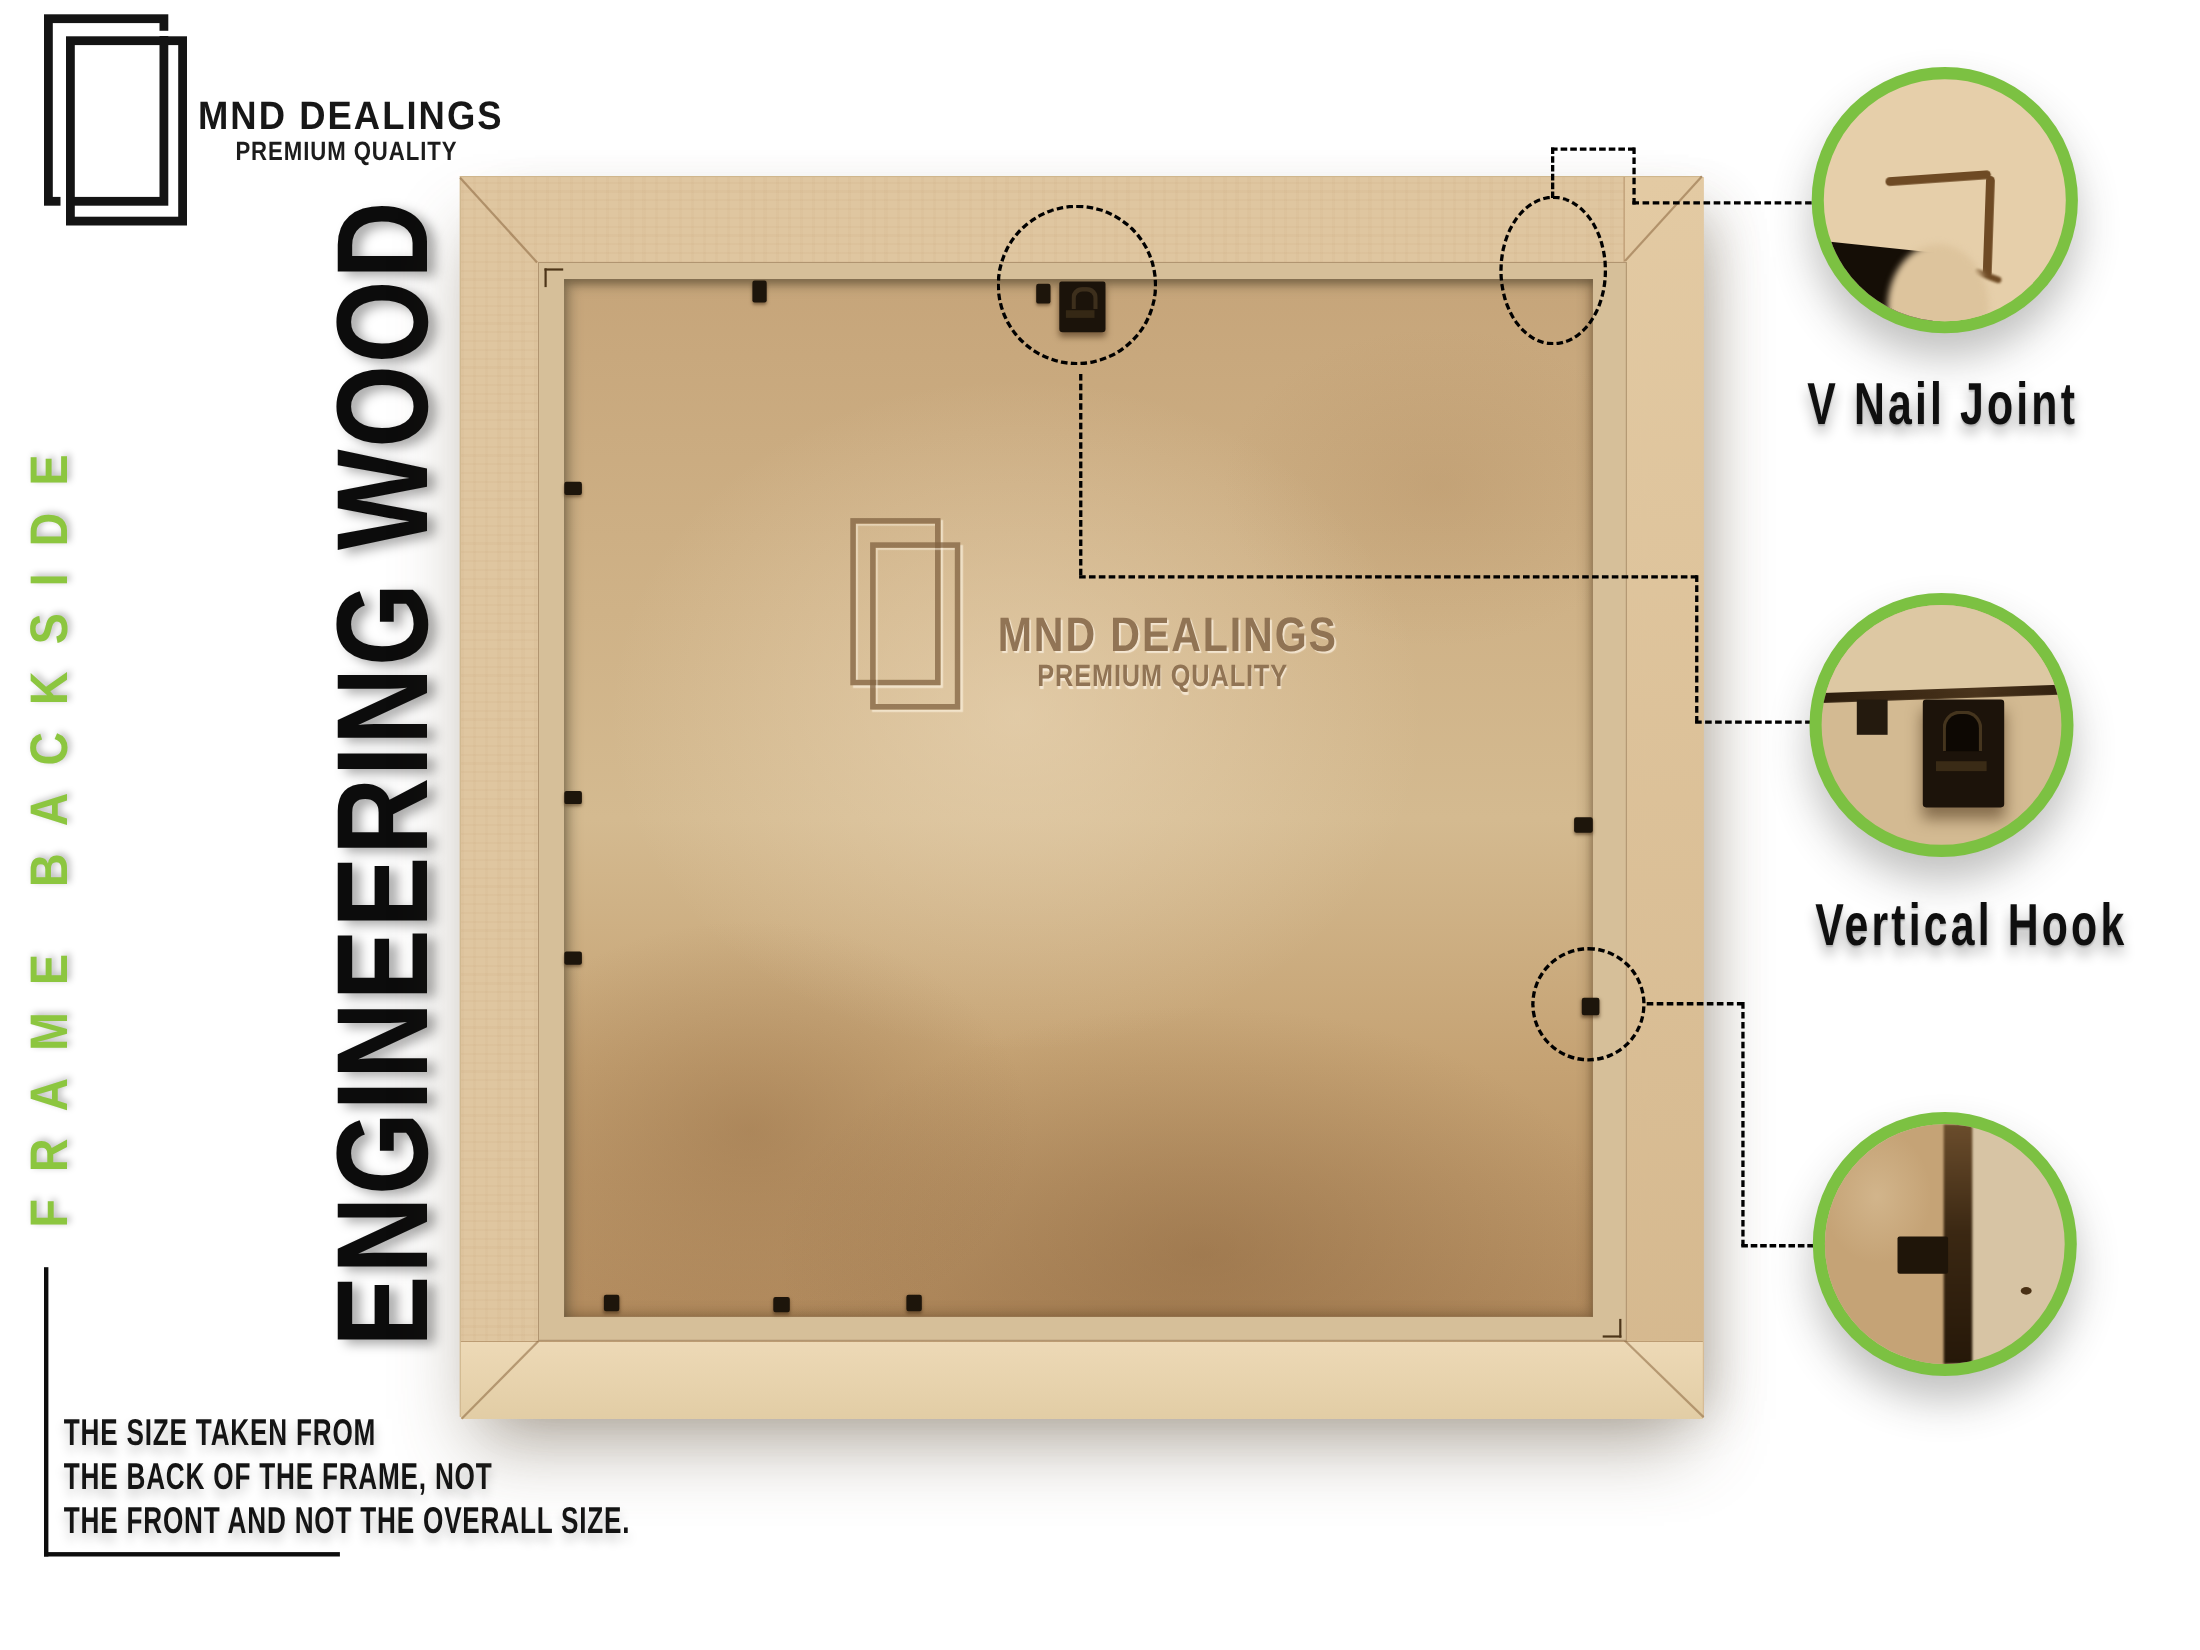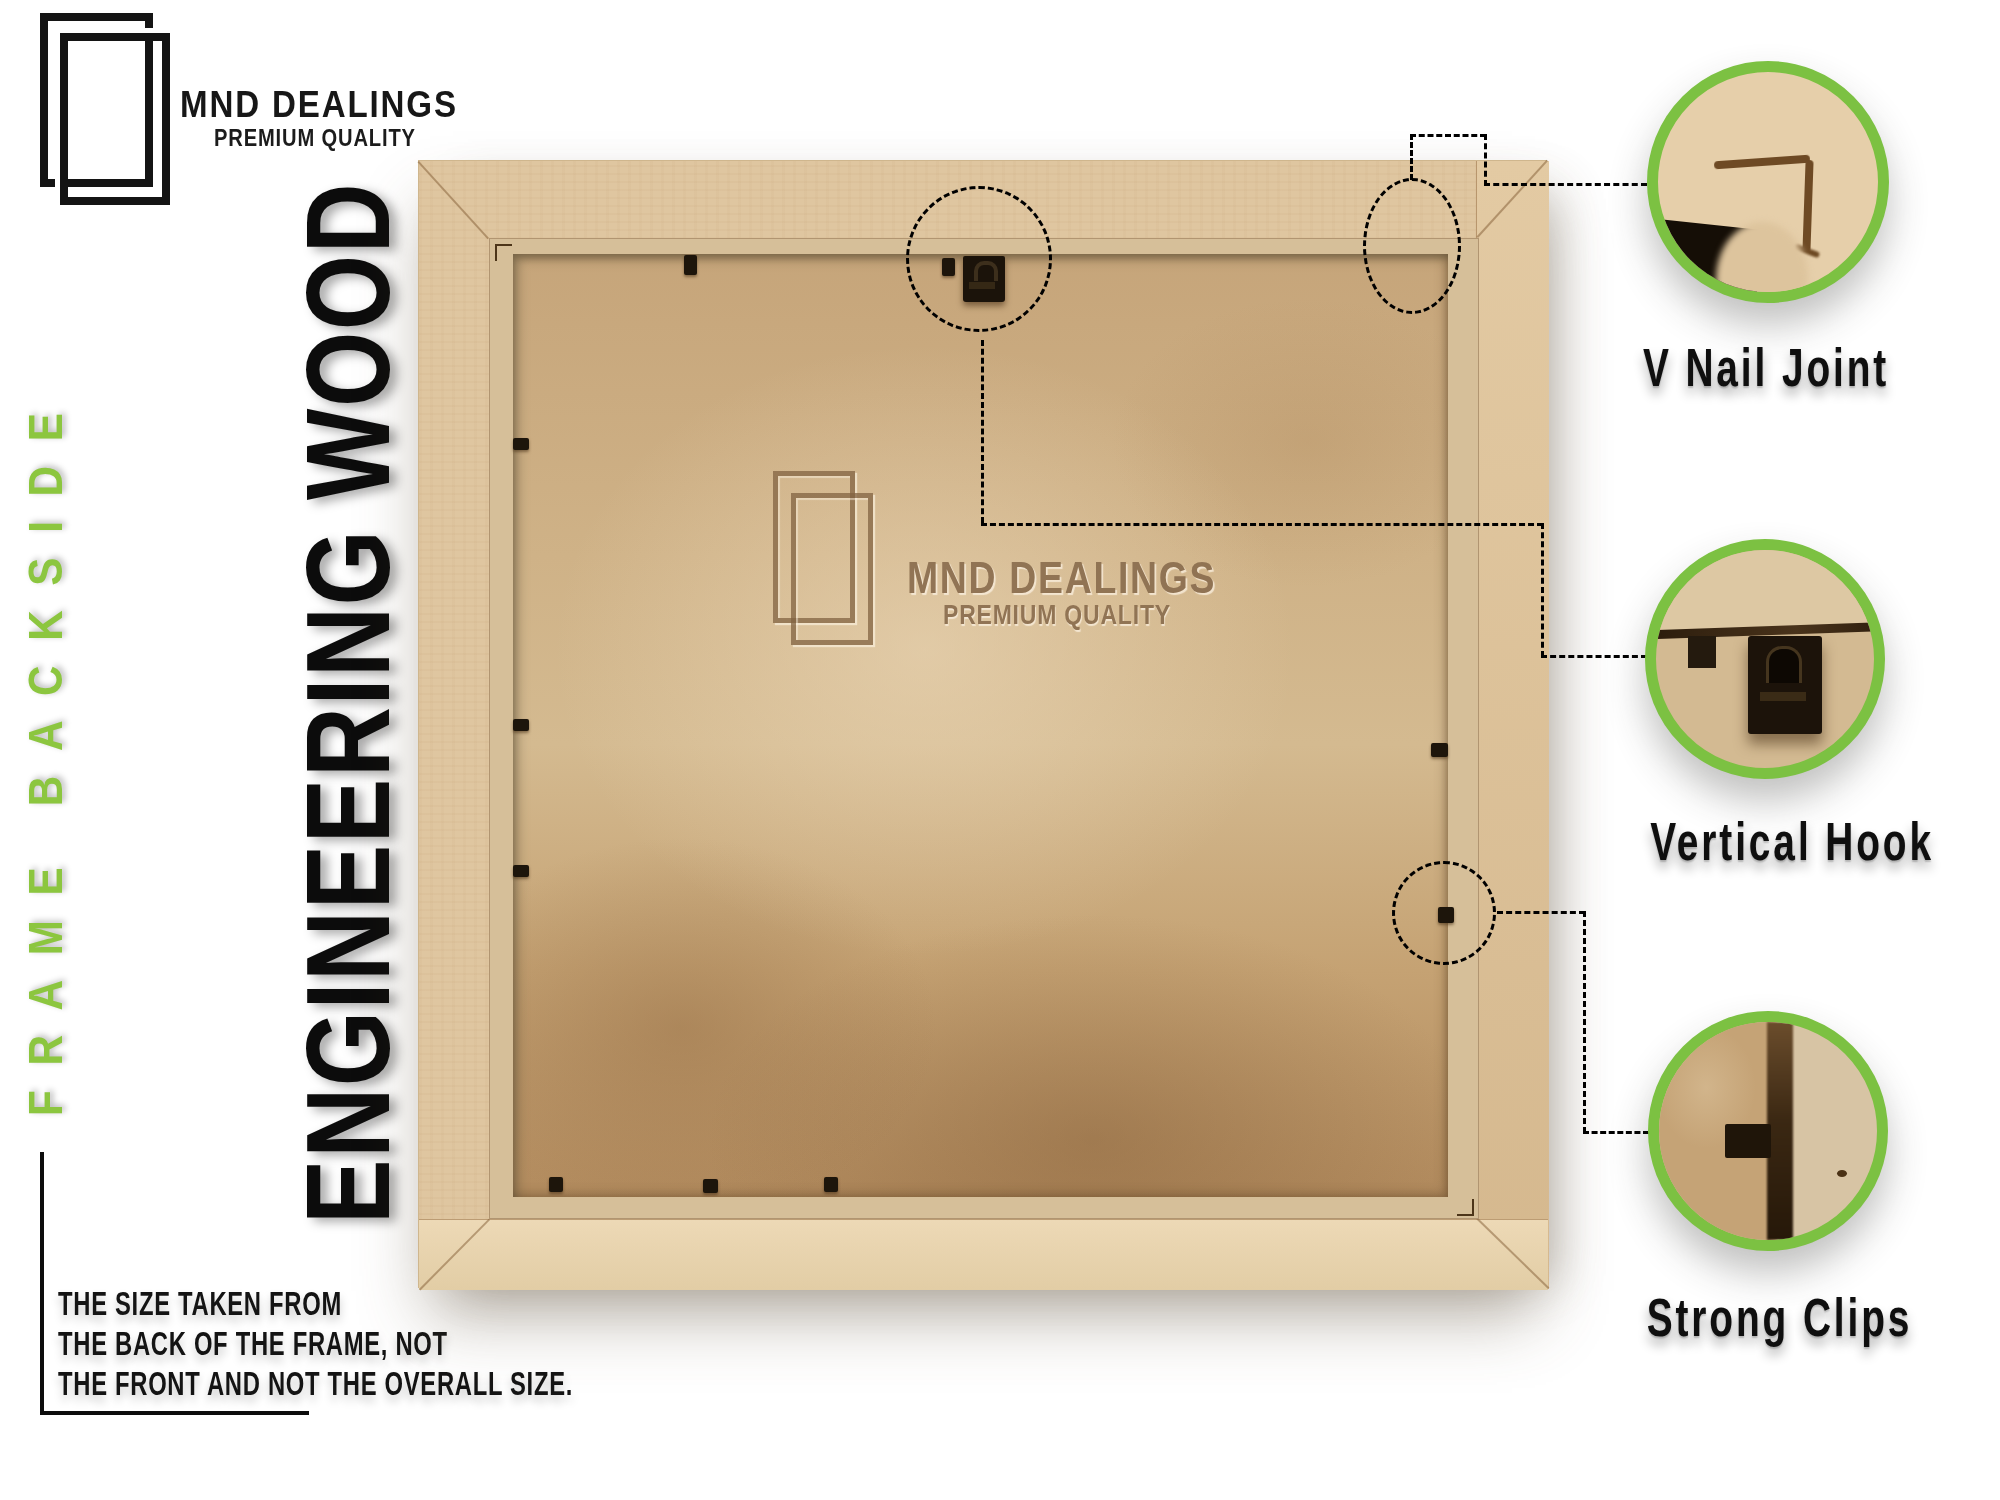--- a/index.html
+++ b/index.html
@@ -208,17 +208,14 @@
     <div class="clip-sq"></div>
     <div class="speck"></div>
   </div>
 
   <div class="callout-label lab2">
     <span>Vertical Hook</span>
   </div>
   <div class="callout-label lab1">
     <span>V Nail Joint</span>
   </div>
-  <div class="callout-label lab3">
-    <span>Strong Clips</span>
-  </div>
 
 </div>
 
 </body></html>

